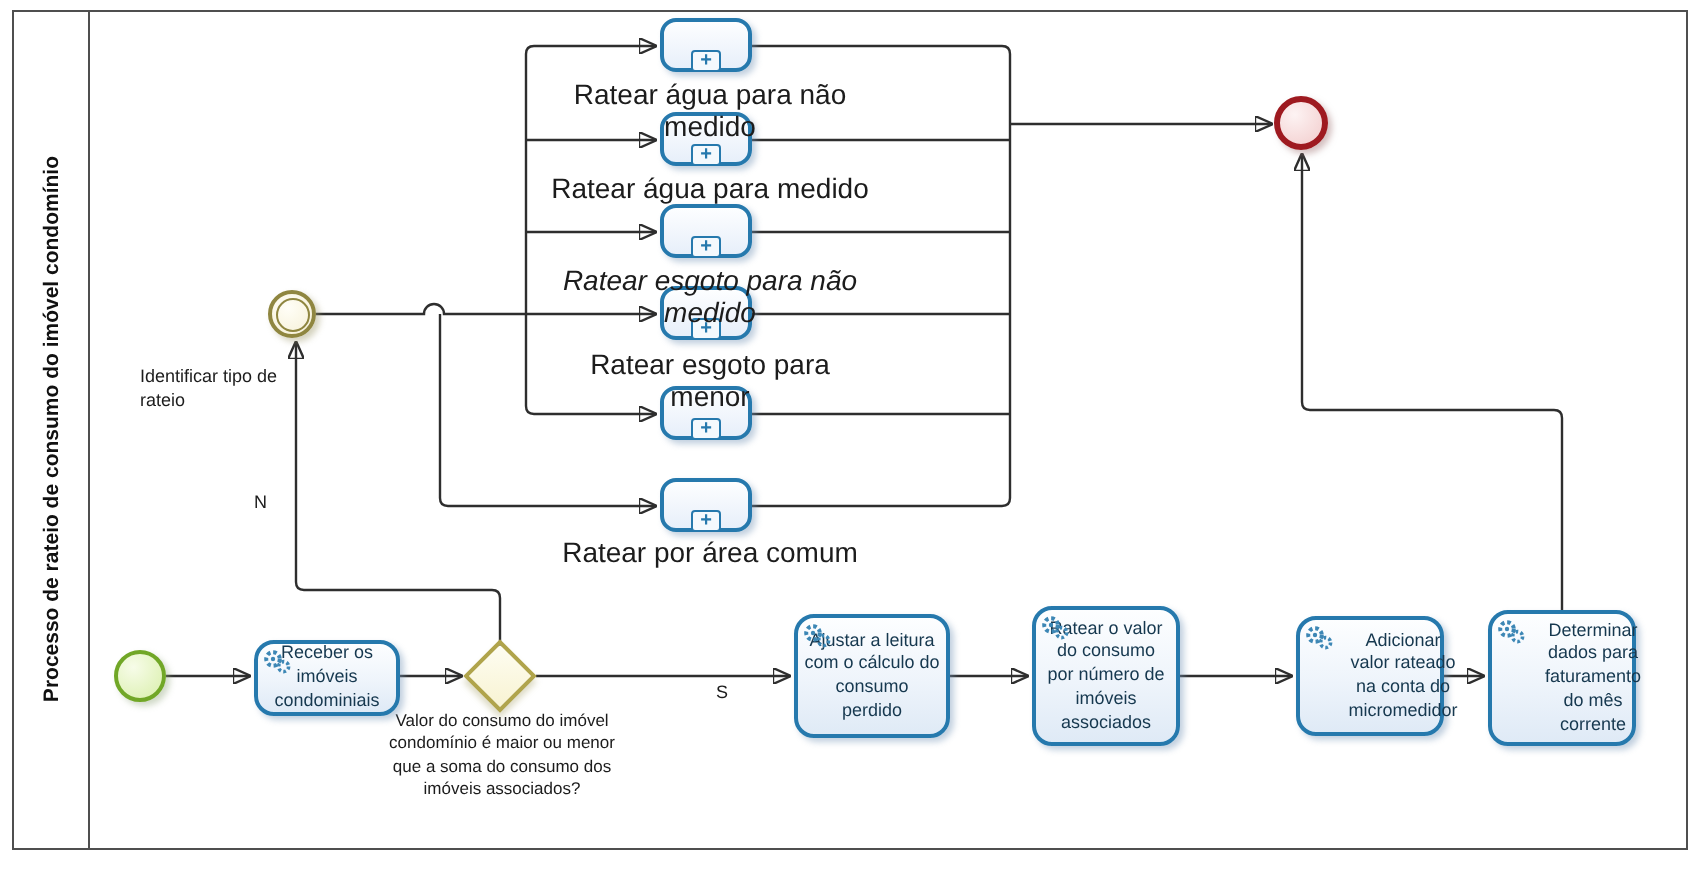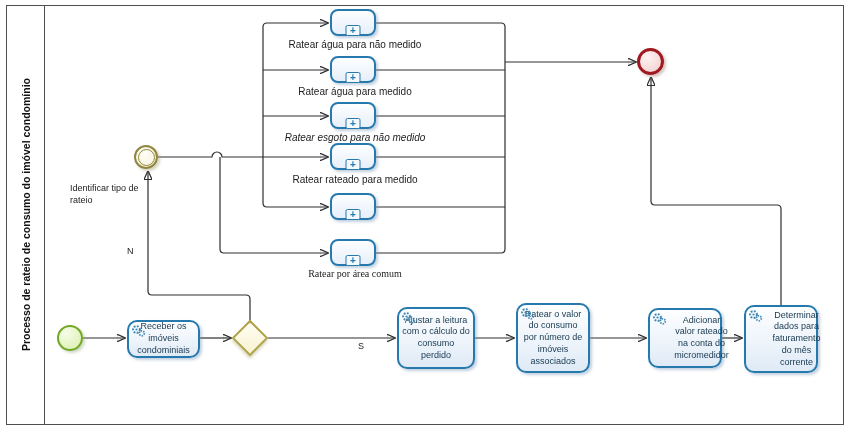--- a/index.html
+++ b/index.html
@@ -41,21 +41,21 @@
   .gears{position:absolute;left:2px;top:2px;}
   .sub{position:absolute;left:330px;width:46px;height:27px;border:2px solid #2679ad;
         border-radius:8px;box-sizing:border-box;
         background:linear-gradient(180deg,#fdfeff,#e7effa);
         box-shadow:2px 2px 3px rgba(120,150,185,.45);}
   .plus-box{position:absolute;left:50%;bottom:-2px;transform:translateX(-50%);
         width:15px;height:11px;border:1.6px solid #2679ad;border-radius:2px;box-sizing:border-box;
         background:#f4f9fd;display:flex;align-items:center;justify-content:center;
         font-size:10px;font-weight:bold;color:#2679ad;line-height:0;}
   .sublabel{position:absolute;left:275px;width:160px;text-align:center;
-        font-size:10px;color:#1c1c1c;}
+        font-size:14px;color:#1c1c1c;}
   .flow-label{position:absolute;font-size:9px;color:#1c1c1c;}
   .question{position:absolute;left:192px;top:355px;width:118px;text-align:center;
         font-size:8.5px;line-height:1.35;color:#1c1c1c;}
   .egw-label{position:absolute;left:70px;top:183px;width:86px;text-align:left;
         font-size:9px;line-height:1.3;color:#1c1c1c;}
 </style>
 </head>
 <body>
 
 <div class="canvas">
@@ -100,20 +100,21 @@
   </svg>
 
   <div class="start-event"></div>
   <div class="end-event"></div>
   <div class="event-gateway">
     <div class="event-gateway-inner"></div>
   </div>
   <div class="decision"></div>
 
   <div class="egw-label">Identificar tipo de rateio</div>
+  <div class="question">Valor do consumo do imóvel condomínio é maior ou menor que a soma do consumo dos imóveis associados?</div>
   <div class="flow-label" style="left:358px;top:341px;">S</div>
   <div class="flow-label" style="left:127px;top:246px;">N</div>
 
   <div class="sub" style="top:9px;">
     <div class="plus-box">+</div>
     </div>
   <div class="sub" style="top:56px;">
     <div class="plus-box">+</div>
     </div>
   <div class="sub" style="top:102px;">
@@ -125,22 +126,22 @@
   <div class="sub" style="top:193px;">
     <div class="plus-box">+</div>
     </div>
   <div class="sub" style="top:239px;">
     <div class="plus-box">+</div>
     </div>
 
   <div class="sublabel" style="top:39px;">Ratear água para não medido</div>
   <div class="sublabel" style="top:86px;">Ratear água para medido</div>
   <div class="sublabel" style="top:132px;font-style:italic;">Ratear esgoto para não medido</div>
-  <div class="sublabel" style="top:174px;">Ratear rateado para medido</div>
-  <div class="sublabel" style="top:268px;font-family:Liberation Serif, serif;">Ratear por área comum</div>
+  <div class="sublabel" style="top:174px;">Ratear esgoto para menor</div>
+  <div class="sublabel" style="top:268px;">Ratear por área comum</div>
 
   <div class="task" style="left:127px;top:320px;width:73px;height:38px;">
     <svg class="gears" width="15" height="14" viewBox="0 0 15 14">
       <circle cx="5.5" cy="5.5" r="3.4" fill="none" stroke="#3d87b5" stroke-width="2" stroke-dasharray="1.8 1.4"></circle>
       <circle cx="5.5" cy="5.5" r="1.1" fill="#3d87b5"></circle>
       <circle cx="10.8" cy="9.3" r="2.5" fill="none" stroke="#3d87b5" stroke-width="1.8" stroke-dasharray="1.4 1.2"></circle>
     </svg>
     <span>Receber os imóveis condominiais</span>
   </div>
 

